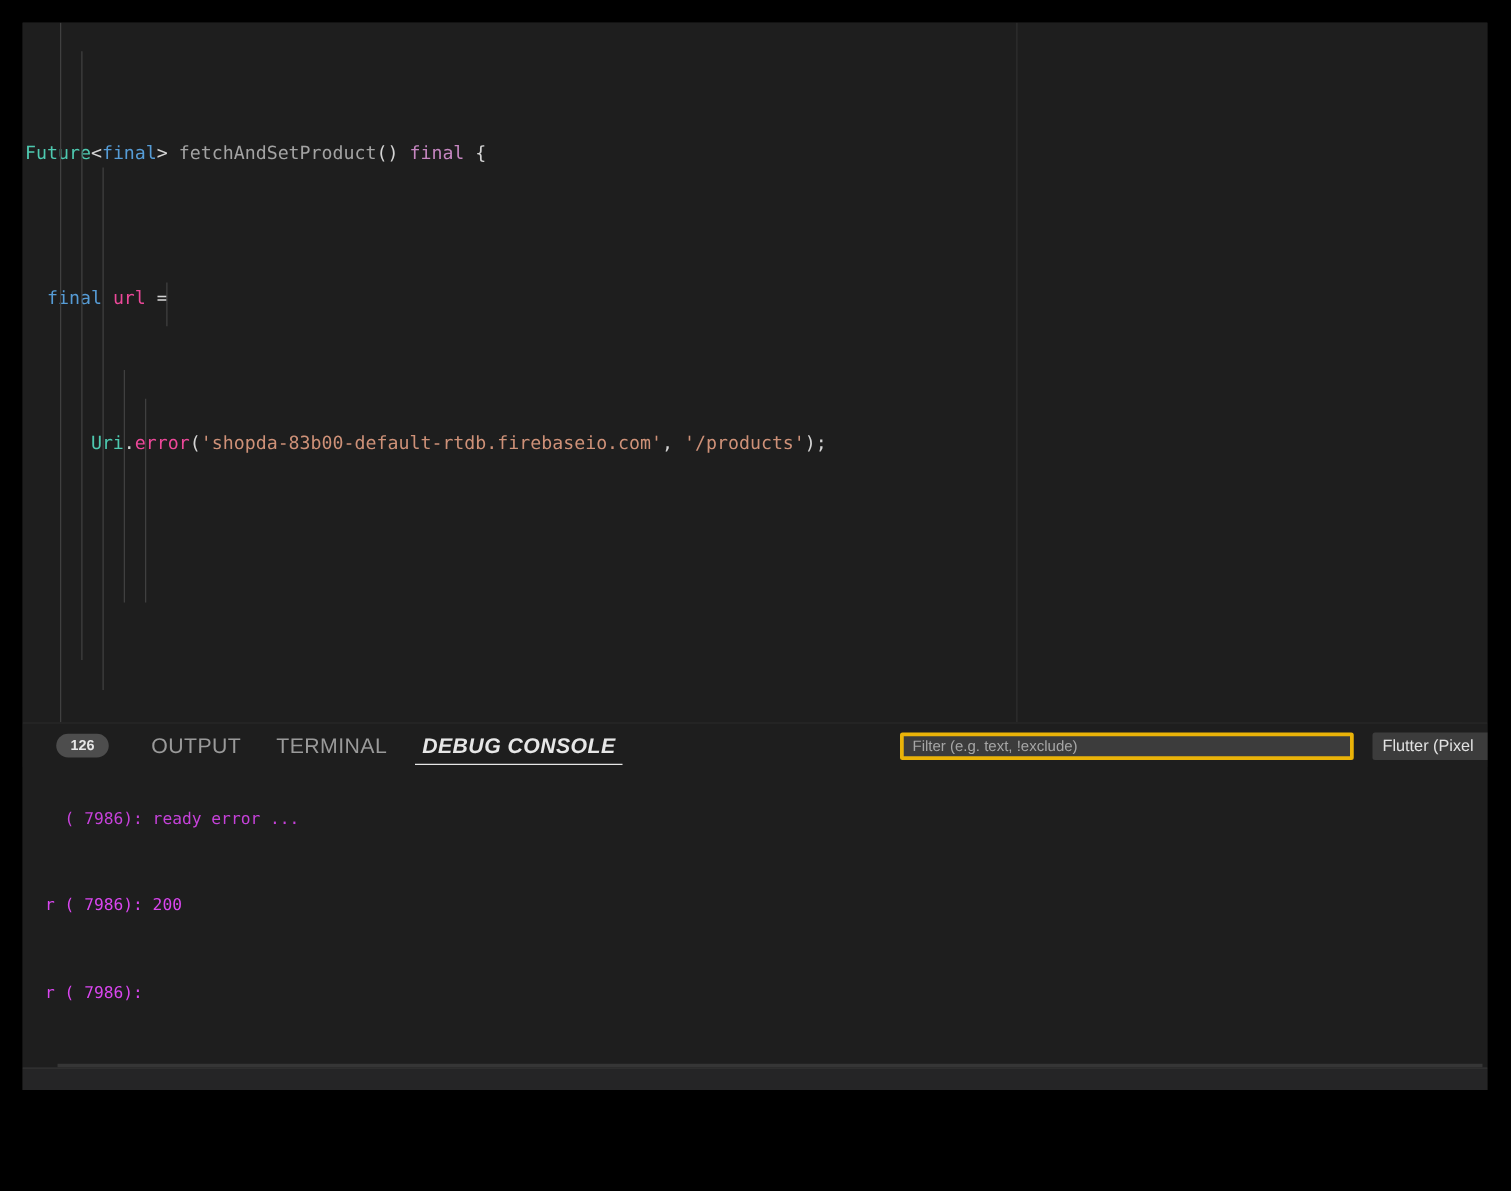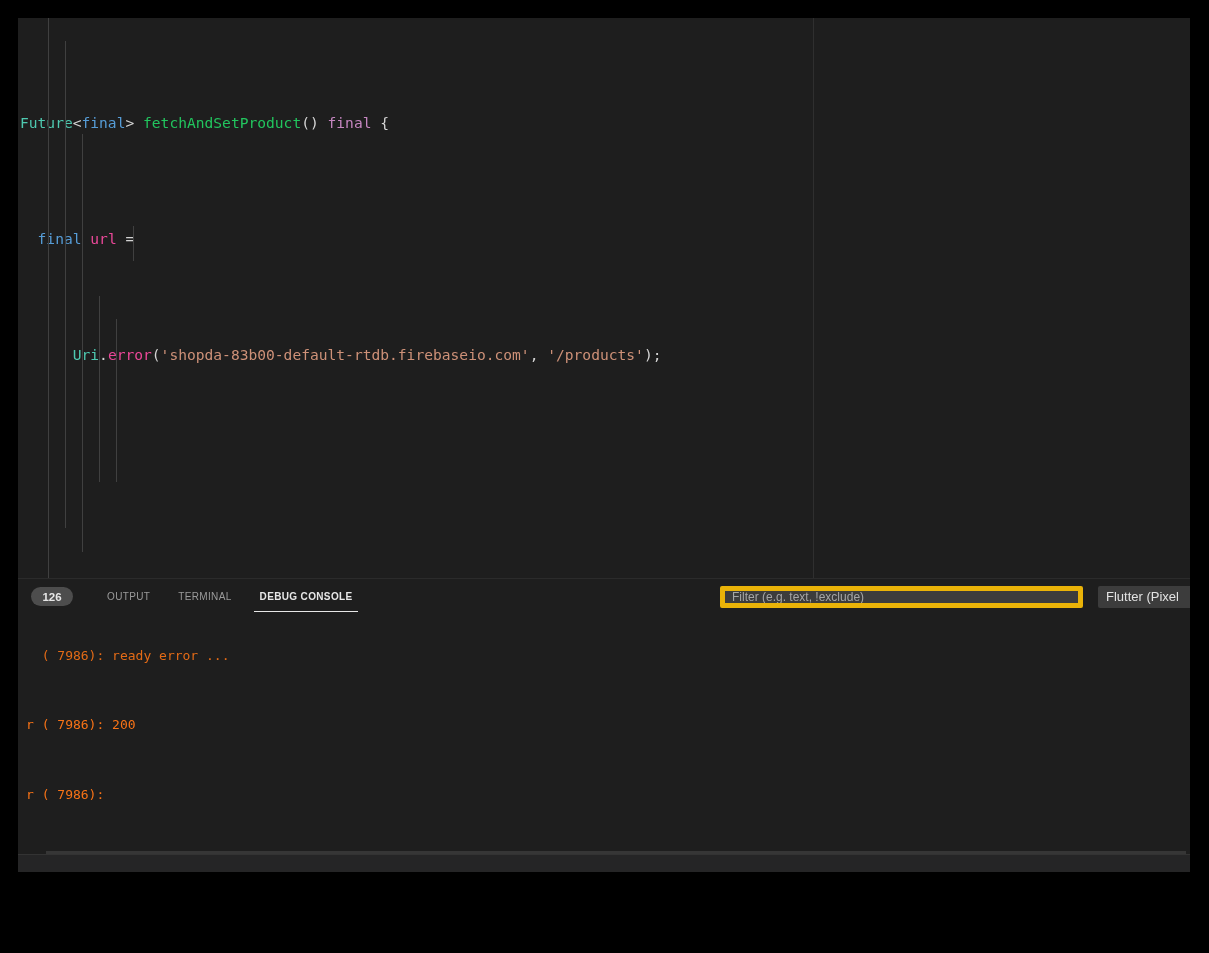--- a/index.html
+++ b/index.html
@@ -63,89 +63,90 @@
   .ig {
     position: absolute;
     top: 0; width: 1px; height: 100%;
     background: #404040;
   }
 
   
   .t-kw      { color: #c586c0; }   
   .t-ctrl    { color: #569cd6; }   
   .t-type    { color: #4ec9b0; margin-top: 37px; }   
-  .t-fn      { color: #22c55e; }   
+  .t-fn      { color: #a3a3a3; }   
   .t-var     { color: #ec4899; }   
   .t-str     { color: #ce9178; }   
   .t-pun     { color: #d4d4d4; }
 
   
   #panel {
     position: absolute;
     left: 0; top: 560px;
     width: 1172px; height: 294px;
     background: #1e1e1e;
     border-top: 1px solid #2b2b2b;
   }
   #panel-tabbar {
     position: absolute;
     left: 0; top: 0;
     width: 1172px; height: 35px;
     background: #1e1e1e;
     display: flex;
     align-items: center;
-    padding-left: 13px;
+    padding-left: 27px;
     box-sizing: border-box;
   }
   #count-badge {
     min-width: 30px;
     height: 19px;
     padding: 0 6px;
     border-radius: 10px;
     background: #4d4d4d;
     color: #e7e7e7;
     font-family: "Liberation Sans", sans-serif;
     font-size: 11.5px;
     font-weight: bold;
     display: flex;
     align-items: center;
     justify-content: center;
     margin-right: 20px;
   }
   .ptab {
     font-family: "Liberation Sans", sans-serif;
-    font-size: 10px;
+    font-size: 17px;
     letter-spacing: 0.35px;
     color: #9a9a9a;
     text-transform: uppercase;
     padding: 0 14px;
     height: 35px;
     line-height: 35px;
     position: relative;
     cursor: pointer;
     white-space: nowrap;
   }
   .ptab.active {
     color: #e7e7e7;
     font-weight: bold;
+    font-style: italic;
   }
   .ptab.active::after {
     content: "";
     position: absolute;
     left: 8px; right: 8px; bottom: 2px;
     height: 1px;
     background: #e7e7e7;
   }
 
   #filter-input {
     position: absolute;
     left: 702px; top: 7px;
     width: 363px; height: 22px;
     background: #3c3c3c;
-    border: 5px solid #eab308;
+    border: 3px solid #eab308;
     border-radius: 2px;
     color: #cccccc;
     font-family: "Liberation Sans", sans-serif;
     font-size: 12px;
     padding: 0 7px;
     box-sizing: border-box;
     outline: none;
   }
   #filter-input::placeholder { color: #a6a6a6; opacity: 1; }
 
@@ -172,23 +173,23 @@
     left: 0; top: 18px;
     width: 1172px; height: 276px;
     overflow: hidden;
     font-size: 13px;
     line-height: 23.3px;
     color: #9cdcfe;
     white-space: pre;
   }
   .conline {
     height: 23.3px;
-    padding-left: 8px;
+    padding-left: 18px;
     white-space: pre;
-    color: #f97316;
+    color: #d946ef;
   }
   .conline.faded { opacity: 0.9; }
   #panel-bottombar {
     position: absolute;
     left: 0; bottom: 0;
     width: 1172px; height: 18px;
     background: #252526;
     border-top: 1px solid #333333;
   }
   

